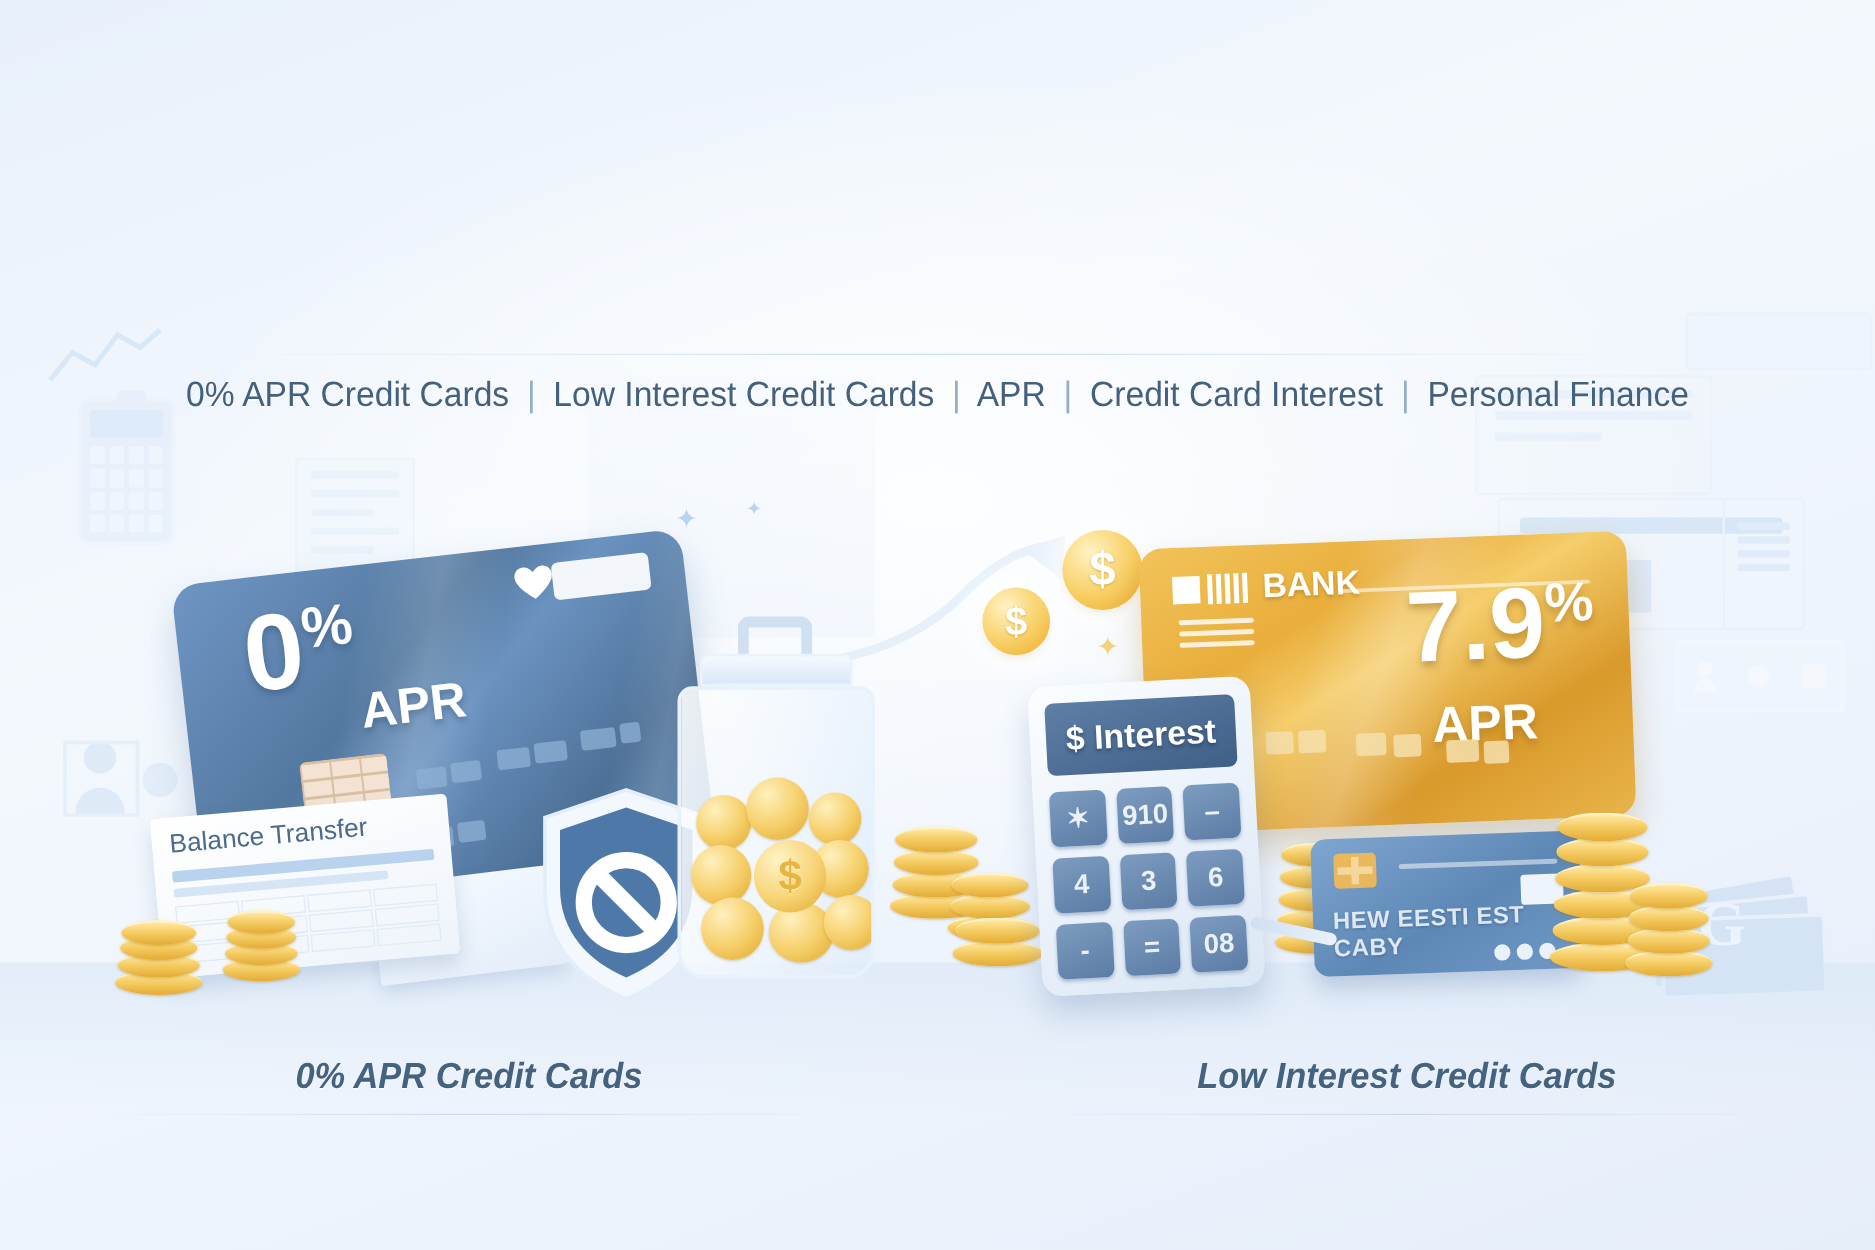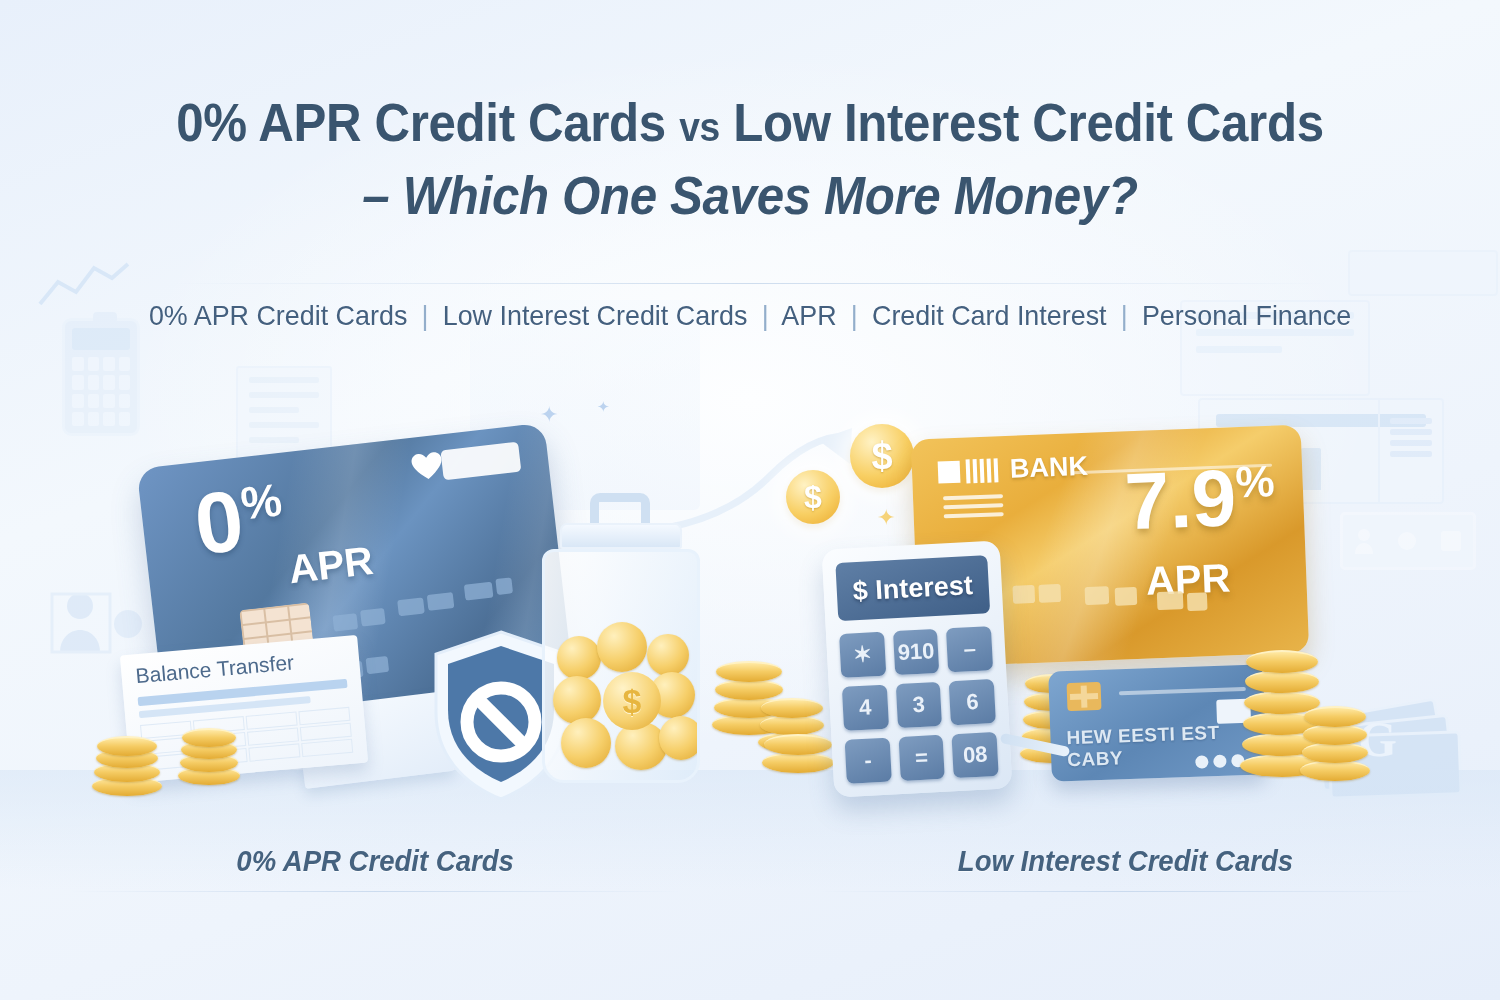--- a/index.html
+++ b/index.html
@@ -346,28 +346,20 @@
         <g fill="#b9d3ef" stroke="#e7f1fb" stroke-width="3">
           <rect x="10" y="70" width="130" height="62" rx="4" transform="rotate(-10 75 100)"></rect>
           <rect x="20" y="82" width="130" height="62" rx="4" transform="rotate(-6 85 112)"></rect>
           <rect x="30" y="94" width="130" height="62" rx="4" transform="rotate(-2 95 124)"></rect>
         </g>
         <text x="58" y="116" font-family="Liberation Serif, serif" font-size="50" font-weight="700" fill="#eef6fe">G</text>
       </svg>
     </div>
   </div>
 
-  <h1 class="headline">
-    <span class="l1">
-      <span>0% APR Credit Cards</span>
-      <span class="vs">vs</span>
-      <span>Low Interest Credit Cards</span>
-    </span>
-    <span class="l2">– Which One Saves More Money?</span>
-  </h1>
 
   <div class="rule-top"></div>
 
   <div class="tags">
     <span>0% APR Credit Cards</span>
     <span class="sep">|</span>
     <span>Low Interest Credit Cards</span>
     <span class="sep">|</span>
     <span>APR</span>
     <span class="sep">|</span>

